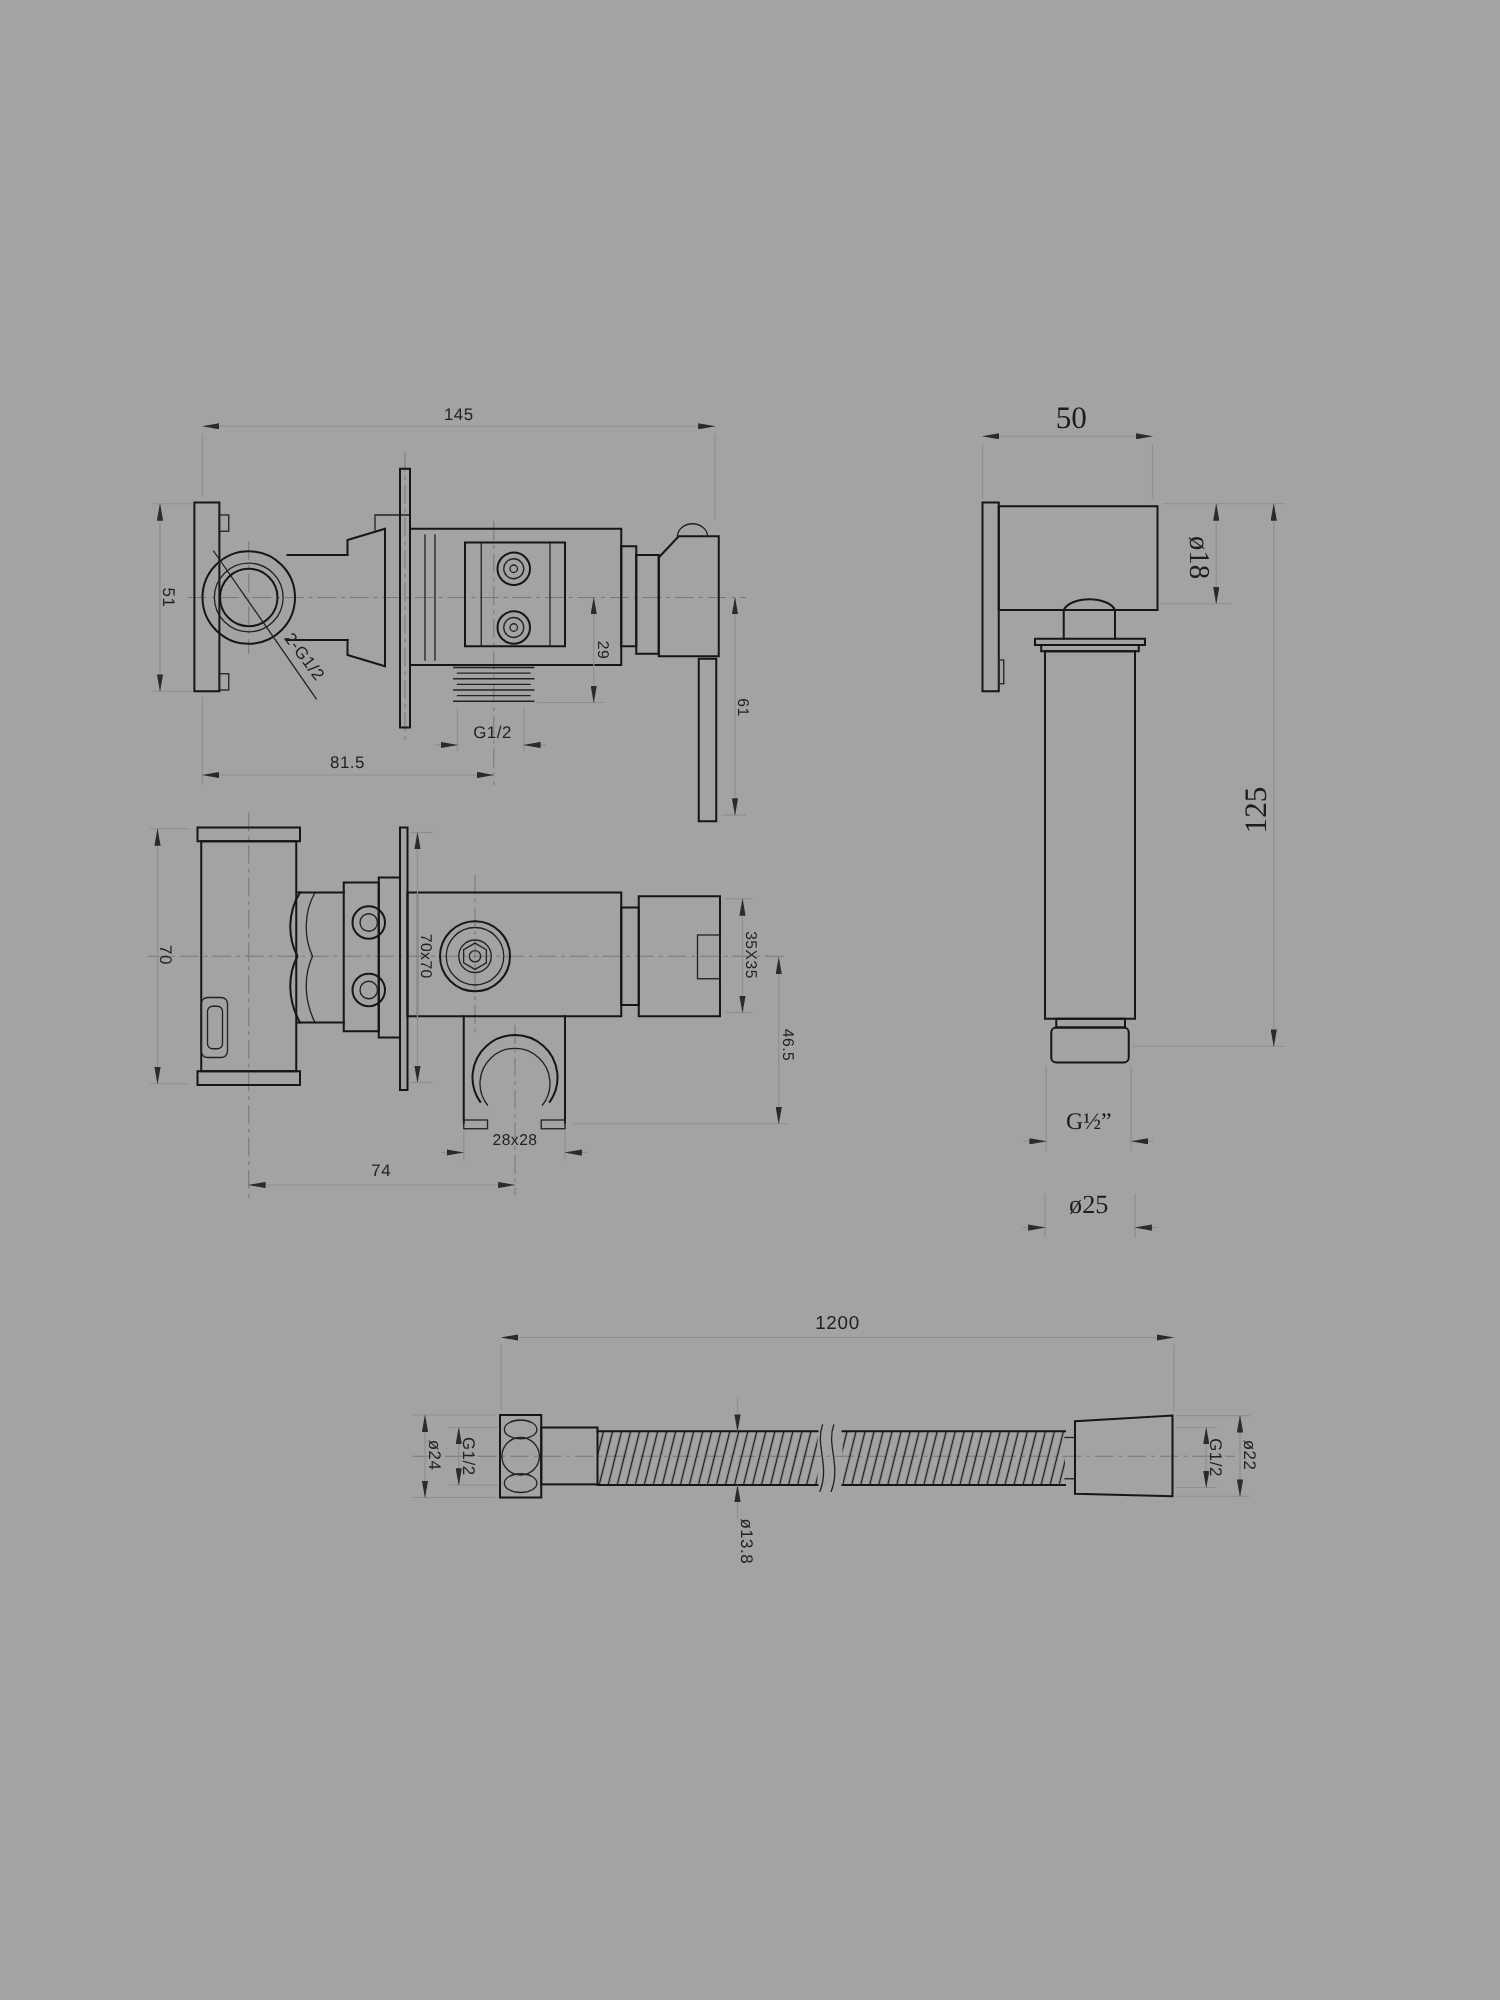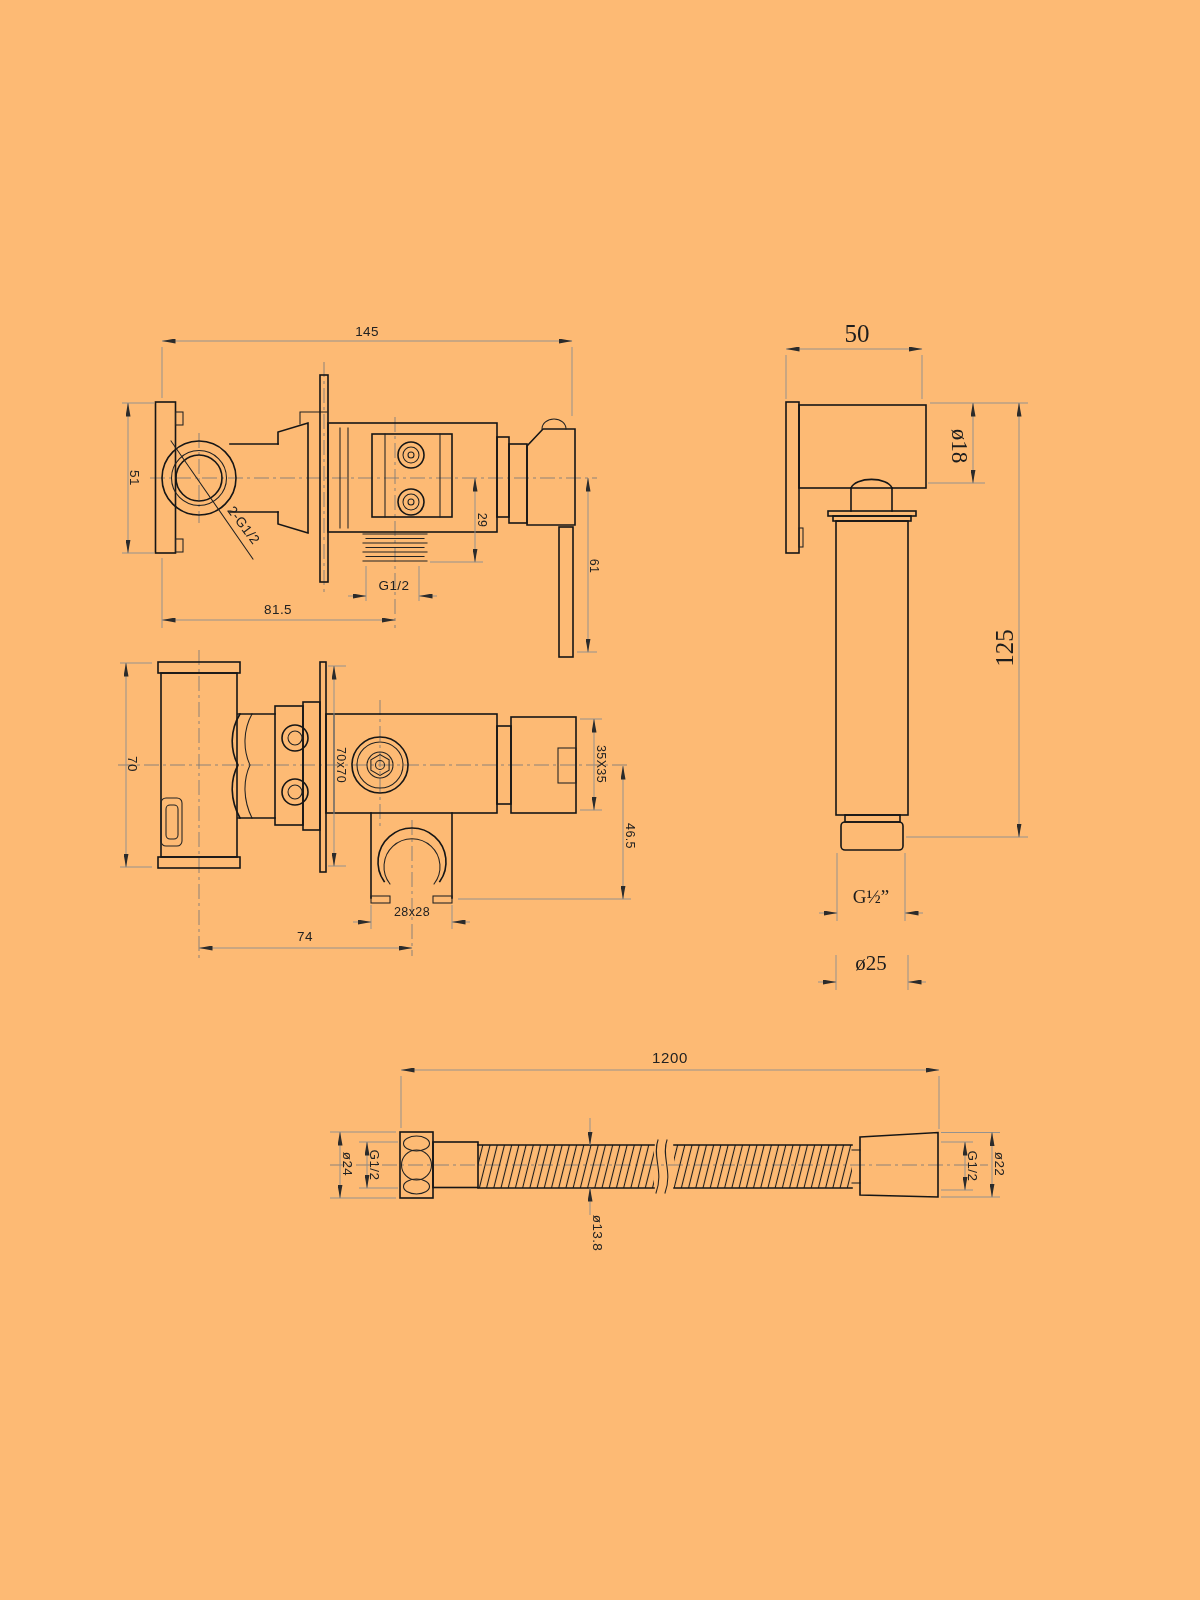--- a/index.html
+++ b/index.html
@@ -1,16 +1,16 @@
 <!DOCTYPE html>
 <html><head>
 <meta charset="utf-8">
 <style>
   html,body{margin:0;padding:0;background:#ffffff;}
-  .page{width:1200px;height:1600px;background:#fdba74;position:relative;font-family:"Liberation Sans",sans-serif;}
+  .page{width:1200px;height:1600px;background:#a3a3a3;position:relative;font-family:"Liberation Sans",sans-serif;}
   svg{display:block;}
   .o{stroke:#161616;stroke-width:1.6;fill:none;stroke-linecap:square;stroke-linejoin:miter;}
   .o1{stroke:#222;stroke-width:1.05;fill:none;stroke-linecap:square;}
   .d{stroke:#8f8f8f;stroke-width:.95;fill:none;}
   .c{stroke:#787878;stroke-width:.85;fill:none;stroke-dasharray:15 4 3 4;}
   .t{font-family:"Liberation Sans",sans-serif;font-size:13.5px;fill:#222;letter-spacing:.4px;}
   .t12{font-family:"Liberation Sans",sans-serif;font-size:12.5px;fill:#222;letter-spacing:.4px;}
   .t15{font-family:"Liberation Sans",sans-serif;font-size:15px;fill:#222;letter-spacing:.6px;}
   .s25{font-family:"Liberation Serif",serif;font-size:25px;fill:#1d1d1d;}
   .s23{font-family:"Liberation Serif",serif;font-size:23px;fill:#1d1d1d;}

